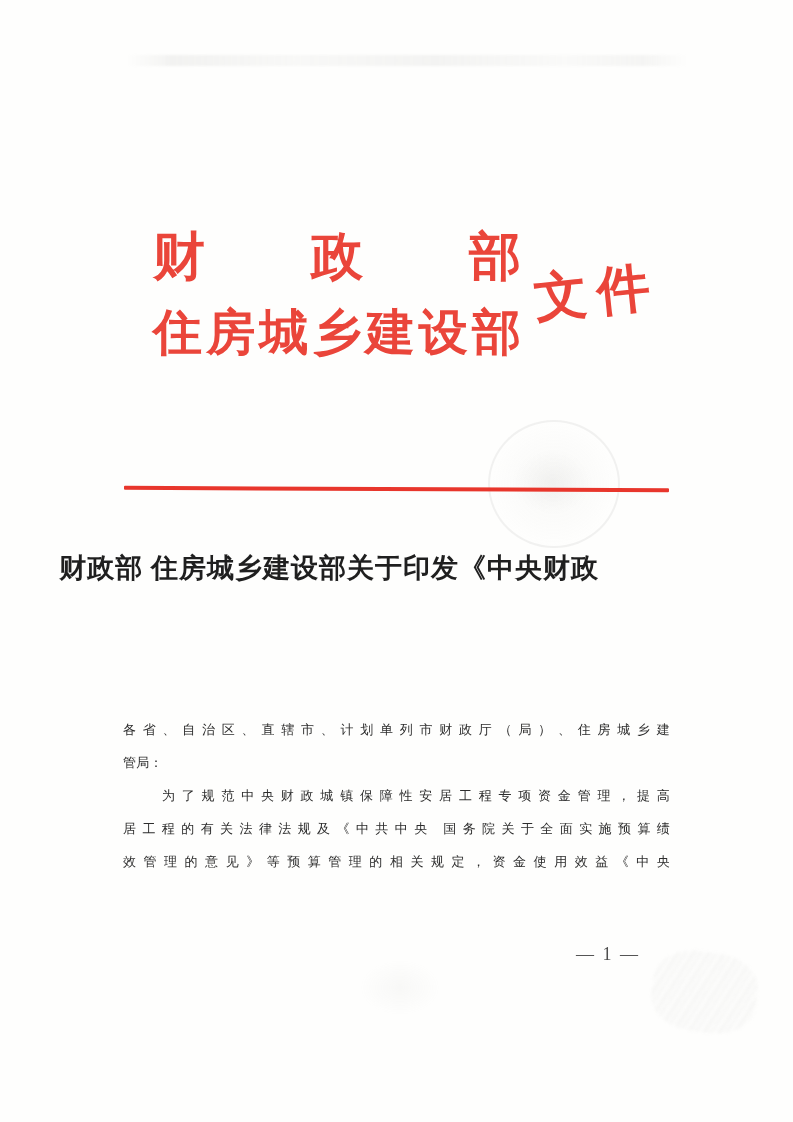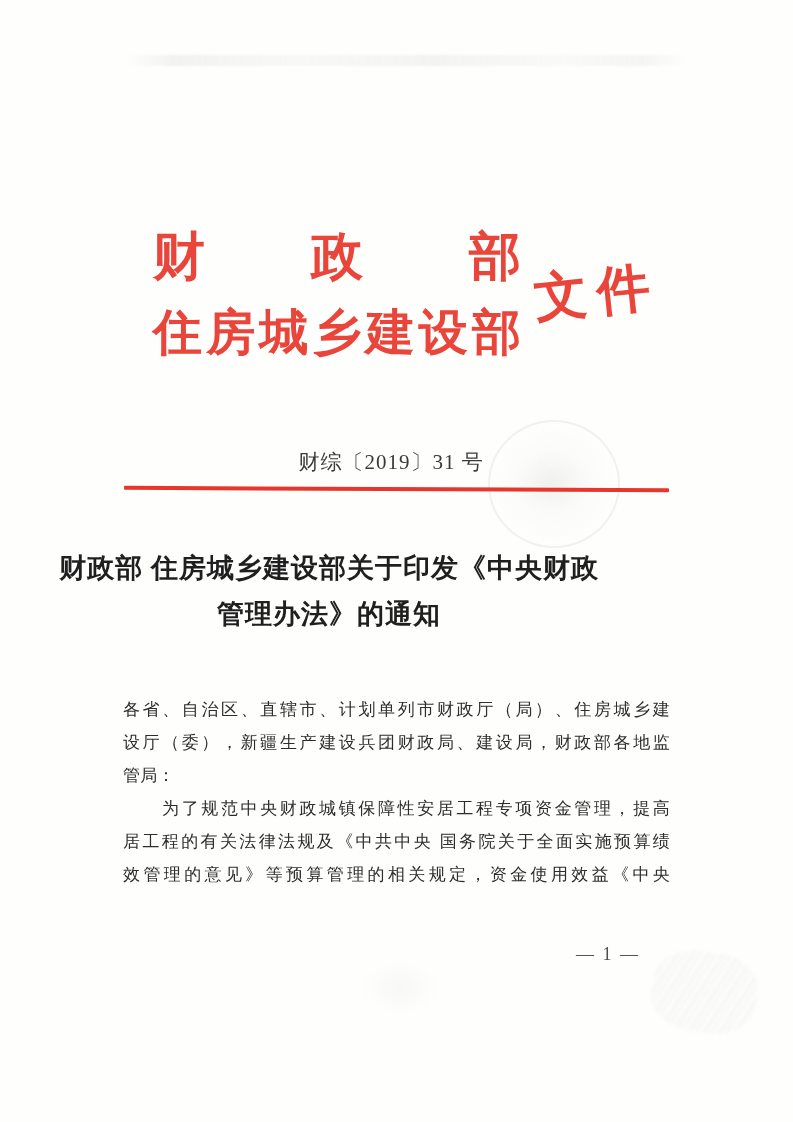--- a/index.html
+++ b/index.html
@@ -131,24 +131,24 @@
     color: #1f1f1f;
     font-weight: bold;
     font-size: 27px;
     line-height: 46px;
     letter-spacing: 1px;
   }
 
   
   .body-block {
     position: absolute;
-    left: 123px; top: 693px;
+    left: 123px; top: 713px;
     width: 547px;
     color: #2d2d2d;
-    font-size: 17px;
+    font-size: 13px;
   }
   .body-line {
     line-height: 33px;
     text-align: justify;
     text-align-last: justify;
     letter-spacing: 0.2px;
     white-space: nowrap;
   }
   .body-line.short {
     text-align-last: left;
@@ -188,32 +188,29 @@
         <span>房</span>
         <span>城</span>
         <span>乡</span>
         <span>建</span>
         <span>设</span>
         <span>部</span>
       </div>
   </div>
   <div class="doc-type">文件</div>
 
-  <div class="doc-number">财综〔2019〕31 号</div>
 
   <div class="red-line"></div>
 
   <div class="title-block">
     <div>财政部 住房城乡建设部关于印发《中央财政</div>
-    <div>管理办法》的通知</div>
   </div>
 
   <div class="body-block">
     <div class="body-line">各省、自治区、直辖市、计划单列市财政厅（局）、住房城乡建</div>
-    <div class="body-line">设厅（委），新疆生产建设兵团财政局、建设局，财政部各地监</div>
     <div class="body-line short">管局：</div>
     <div class="body-line para-gap indent">为了规范中央财政城镇保障性安居工程专项资金管理，提高</div>
     <div class="body-line">居工程的有关法律法规及《中共中央 国务院关于全面实施预算绩</div>
     <div class="body-line">效管理的意见》等预算管理的相关规定，资金使用效益《中央</div>
   </div>
 
   <div class="page-number">— 1 —</div>
 
 </div>
 

